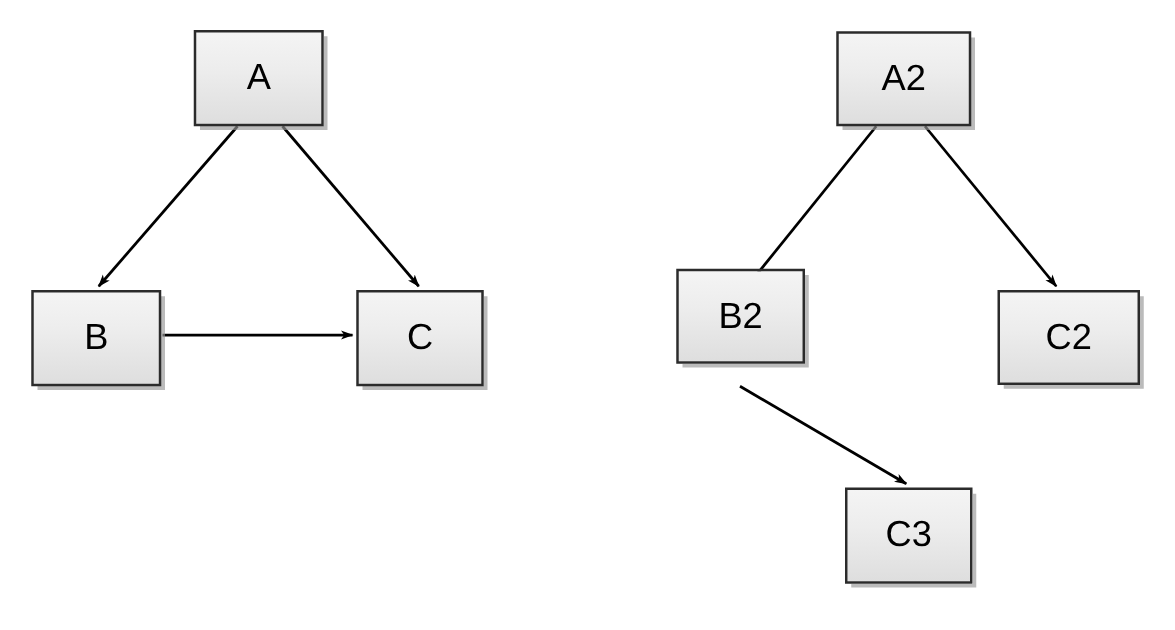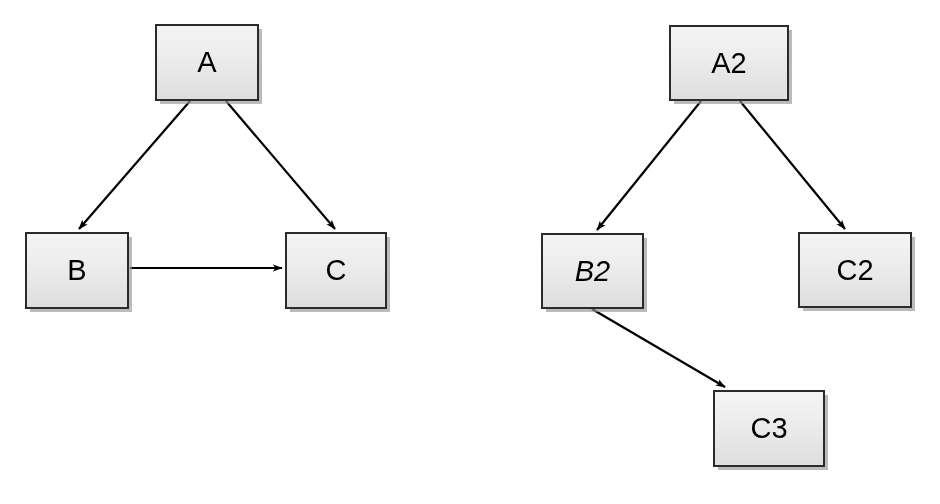--- a/index.html
+++ b/index.html
@@ -68,27 +68,27 @@
   <div id="nodes-group">
       <div class="node" style="left: 155px; top: 24px; width: 104px; height: 77px;">
         <span class="node-label">A</span>
       </div>
       <div class="node" style="left: 25px; top: 232px; width: 104px; height: 77px;">
         <span class="node-label">B</span>
       </div>
       <div class="node" style="left: 285px; top: 232px; width: 102px; height: 77px;">
         <span class="node-label">C</span>
       </div>
-      <div class="node" style="left: 669px; top: 25px; width: 120px; height: 76px; text-align: center;">
+      <div class="node" style="left: 669px; top: 25px; width: 108px; height: 76px; text-align: center;">
         <span class="node-label">A2</span>
       </div>
-      <div class="node" style="left: 541px; top: 233px; width: 103px; height: 76px; font-style: italic;">
+      <div class="node" style="left: 541px; top: 215px; width: 103px; height: 76px;">
         <span class="node-label">B2</span>
       </div>
       <div class="node" style="left: 798px; top: 232px; width: 114px; height: 76px;">
         <span class="node-label">C2</span>
       </div>
-      <div class="node" style="left: 676px; top: 390px; width: 112px; height: 77px; margin-left: 37px;">
+      <div class="node" style="left: 676px; top: 390px; width: 102px; height: 77px;">
         <span class="node-label">C3</span>
       </div>
     </div>
 
 </div>
 
 </body></html>

